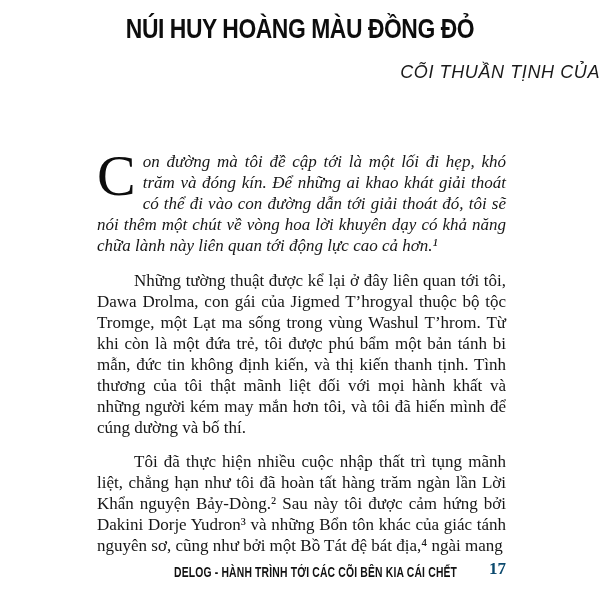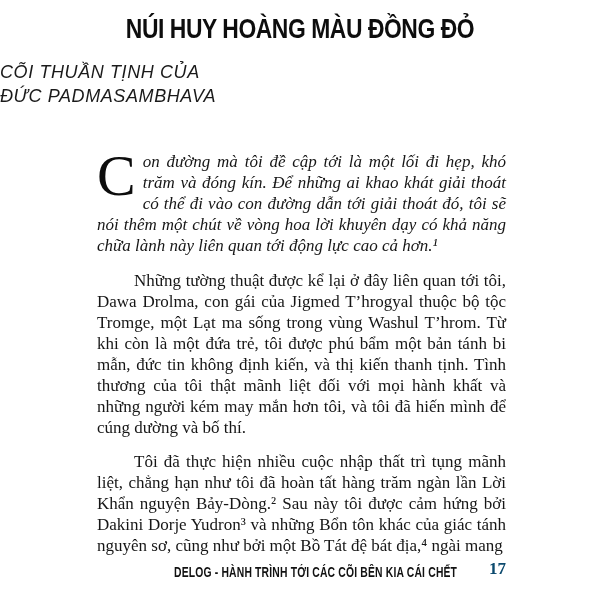--- a/index.html
+++ b/index.html
@@ -25,21 +25,21 @@
     letter-spacing: -0.5px;
     transform: scale(0.88, 1.08);
     transform-origin: center top;
     color: #0d0d0d;
   }
   .chapter-subtitle {
     position: absolute;
     top: 60px;
     left: 0;
     width: 100%;
-    text-align: left;
+    text-align: right;
     font-family: "Liberation Sans", sans-serif;
     font-style: italic;
     font-size: 18px;
     line-height: 24px;
     letter-spacing: 0.6px;
     color: #1a1a1a;
   }
   .body-text {
     position: absolute;
     top: 151px;
@@ -95,21 +95,20 @@
 </style>
 </head>
 <body>
 
 <div class="page">
 
   <h1 class="chapter-title">NÚI HUY HOÀNG MÀU ĐỒNG ĐỎ</h1>
 
   <div class="chapter-subtitle">
     <div>CÕI THUẦN TỊNH CỦA</div>
-    <div>ĐỨC PADMASAMBHAVA</div>
   </div>
 
   <div class="body-text">
     <p class="para-opening"><span class="drop-cap">C</span><span>on đường mà tôi đề cập tới là một lối đi hẹp, khó trăm và đóng kín. Để những ai khao khát giải thoát có thể đi vào con đường dẫn tới giải thoát đó, tôi sẽ nói thêm một chút về vòng hoa lời khuyên dạy có khả năng chữa lành này liên quan tới động lực cao cả hơn.¹</span></p>
 
     <p class="para">Những tường thuật được kể lại ở đây liên quan tới tôi, Dawa Drolma, con gái của Jigmed T’hrogyal thuộc bộ tộc Tromge, một Lạt ma sống trong vùng Washul T’hrom. Từ khi còn là một đứa trẻ, tôi được phú bẩm một bản tánh bi mẫn, đức tin không định kiến, và thị kiến thanh tịnh. Tình thương của tôi thật mãnh liệt đối với mọi hành khất và những người kém may mắn hơn tôi, và tôi đã hiến mình để cúng dường và bố thí.</p>
 
     <p class="para">Tôi đã thực hiện nhiều cuộc nhập thất trì tụng mãnh liệt, chẳng hạn như tôi đã hoàn tất hàng trăm ngàn lần Lời Khẩn nguyện Bảy-Dòng.² Sau này tôi được cảm hứng bởi Dakini Dorje Yudron³ và những Bổn tôn khác của giác tánh nguyên sơ, cũng như bởi một Bồ Tát đệ bát địa,⁴ ngài mang</p>
   </div>
 

